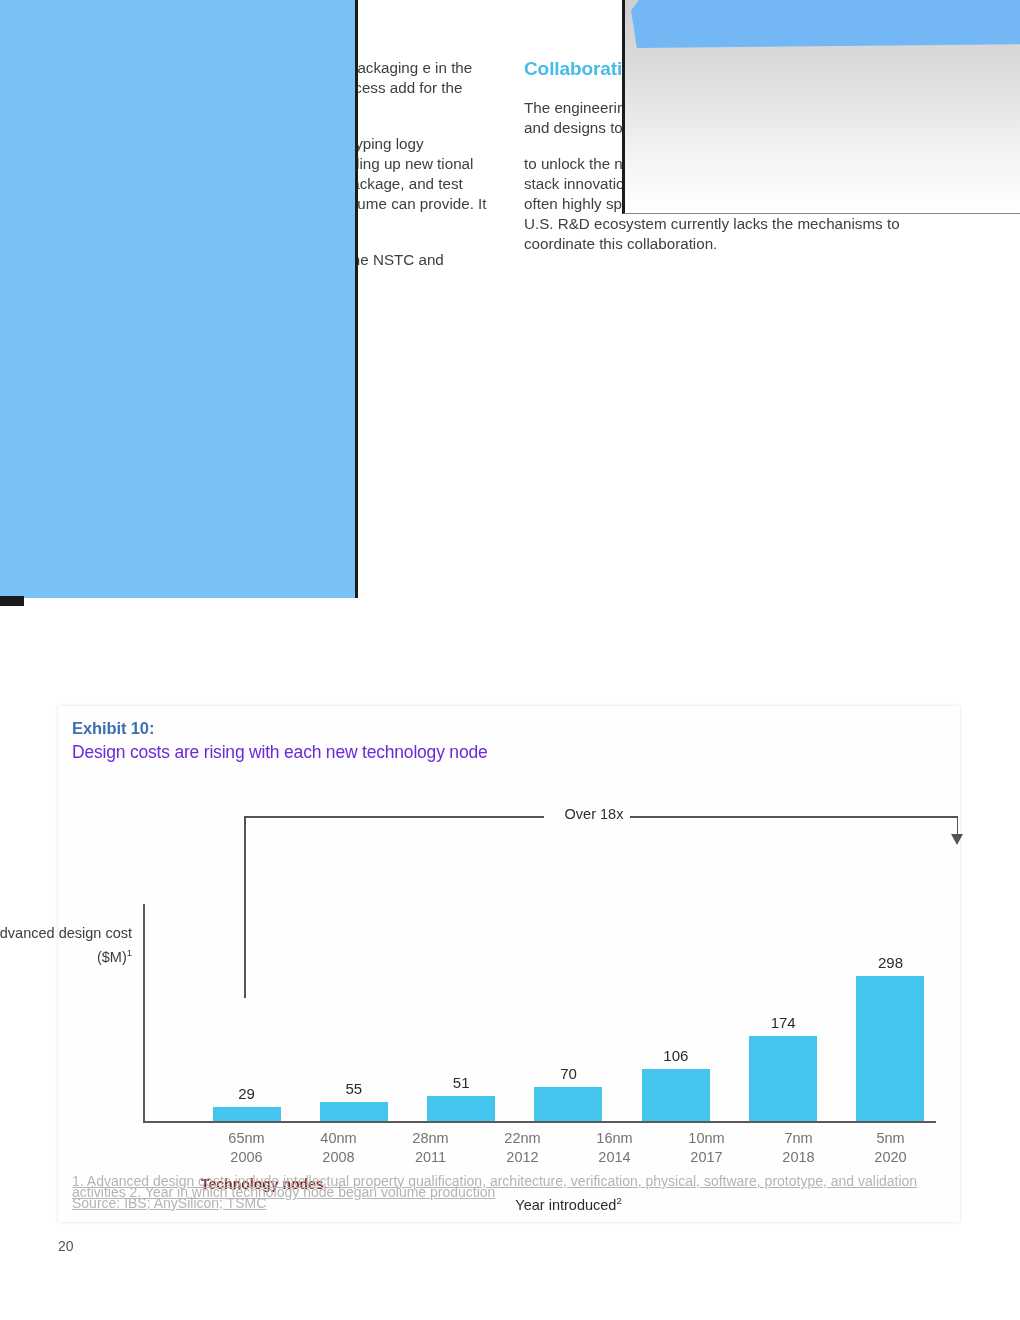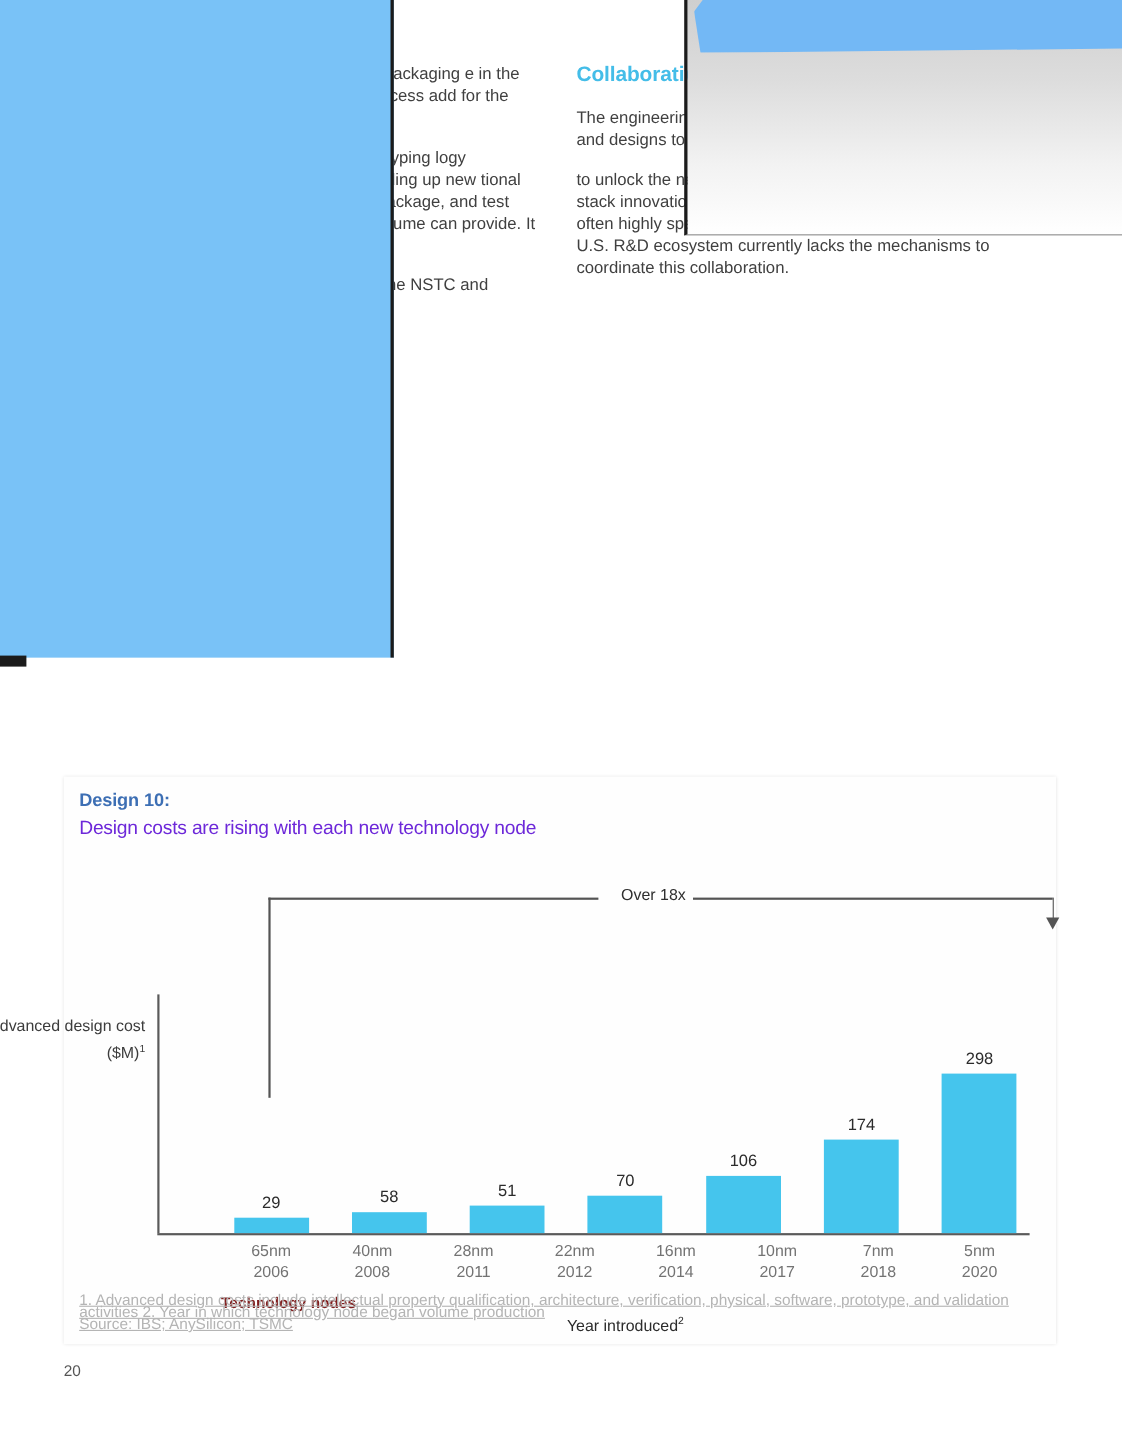--- a/index.html
+++ b/index.html
@@ -321,21 +321,21 @@
   <div class="bottom-shade"></div>
   <div class="bottom-tab"></div>
 </div>
 
 <div class="overlay-panel">
   <div class="panel-header"></div>
 </div>
 
 <div class="exhibit-card">
 
-  <div class="exhibit-label">Design 10:</div>
+  <div class="exhibit-label">Exhibit 10:</div>
   <div class="exhibit-title">Design costs are rising with each new technology node</div>
 
   <div class="chart">
 
     <div class="y-label">
       <span>Advanced design cost ($M)</span><sup>1</sup>
     </div>
     <div class="y-axis"></div>
     <div class="x-axis"></div>
 
@@ -347,21 +347,21 @@
       <div class="arrowhead"></div>
       <div class="annot-text">Over 18x</div>
     </div>
 
     <div class="bars" id="bars">
         <div class="bar-slot">
           <div class="bar-value">29</div>
           <div class="bar" style="height: 14px; background: rgb(69, 197, 237);"></div>
         </div>
         <div class="bar-slot">
-          <div class="bar-value">58</div>
+          <div class="bar-value">55</div>
           <div class="bar" style="height: 19px; background: rgb(69, 197, 237);"></div>
         </div>
         <div class="bar-slot">
           <div class="bar-value">51</div>
           <div class="bar" style="height: 25px; background: rgb(69, 197, 237);"></div>
         </div>
         <div class="bar-slot">
           <div class="bar-value">70</div>
           <div class="bar" style="height: 34px; background: rgb(69, 197, 237);"></div>
         </div>

